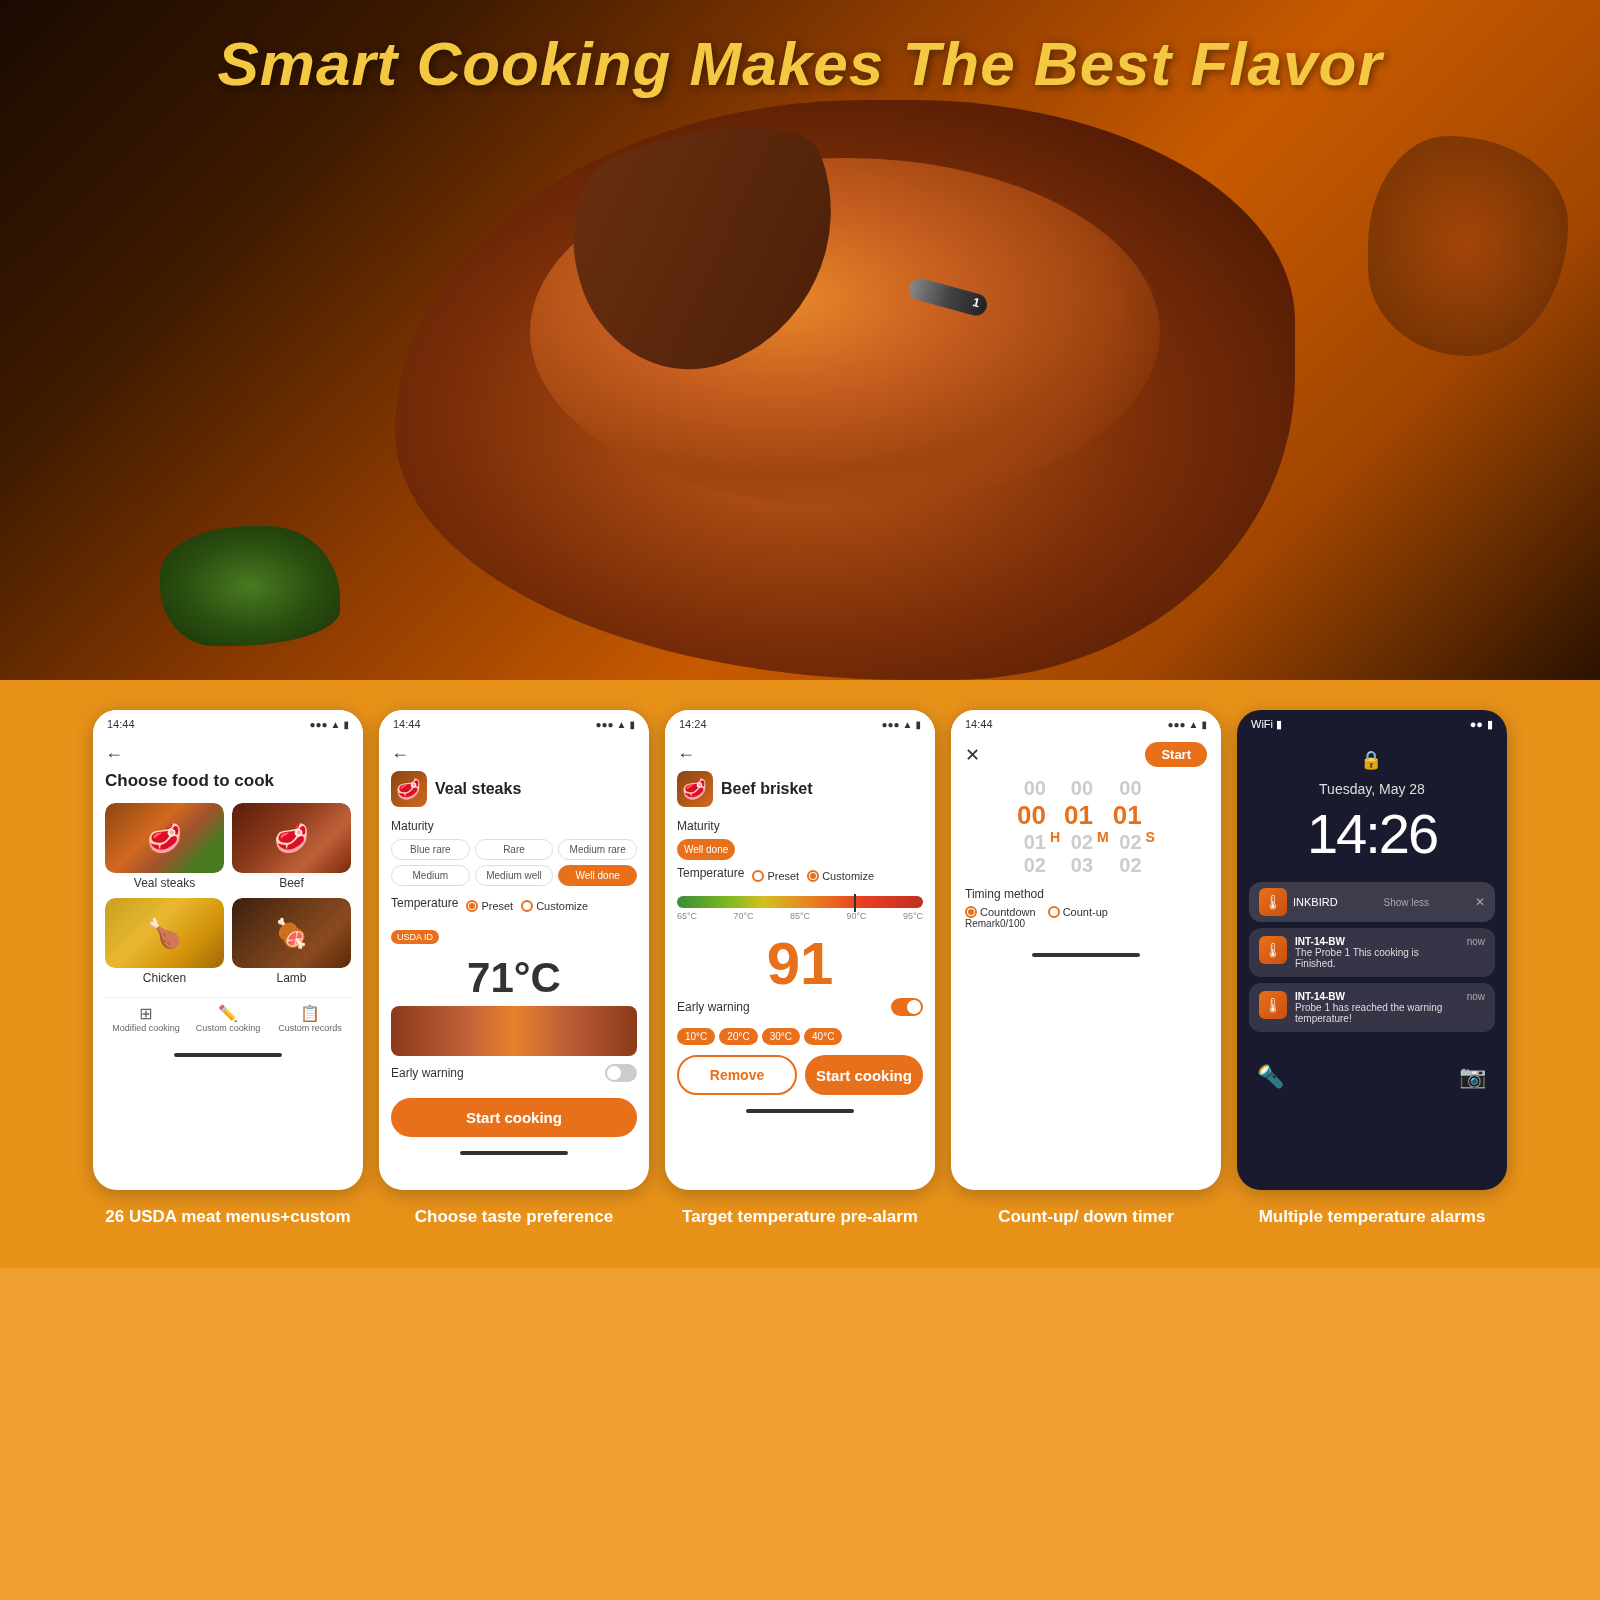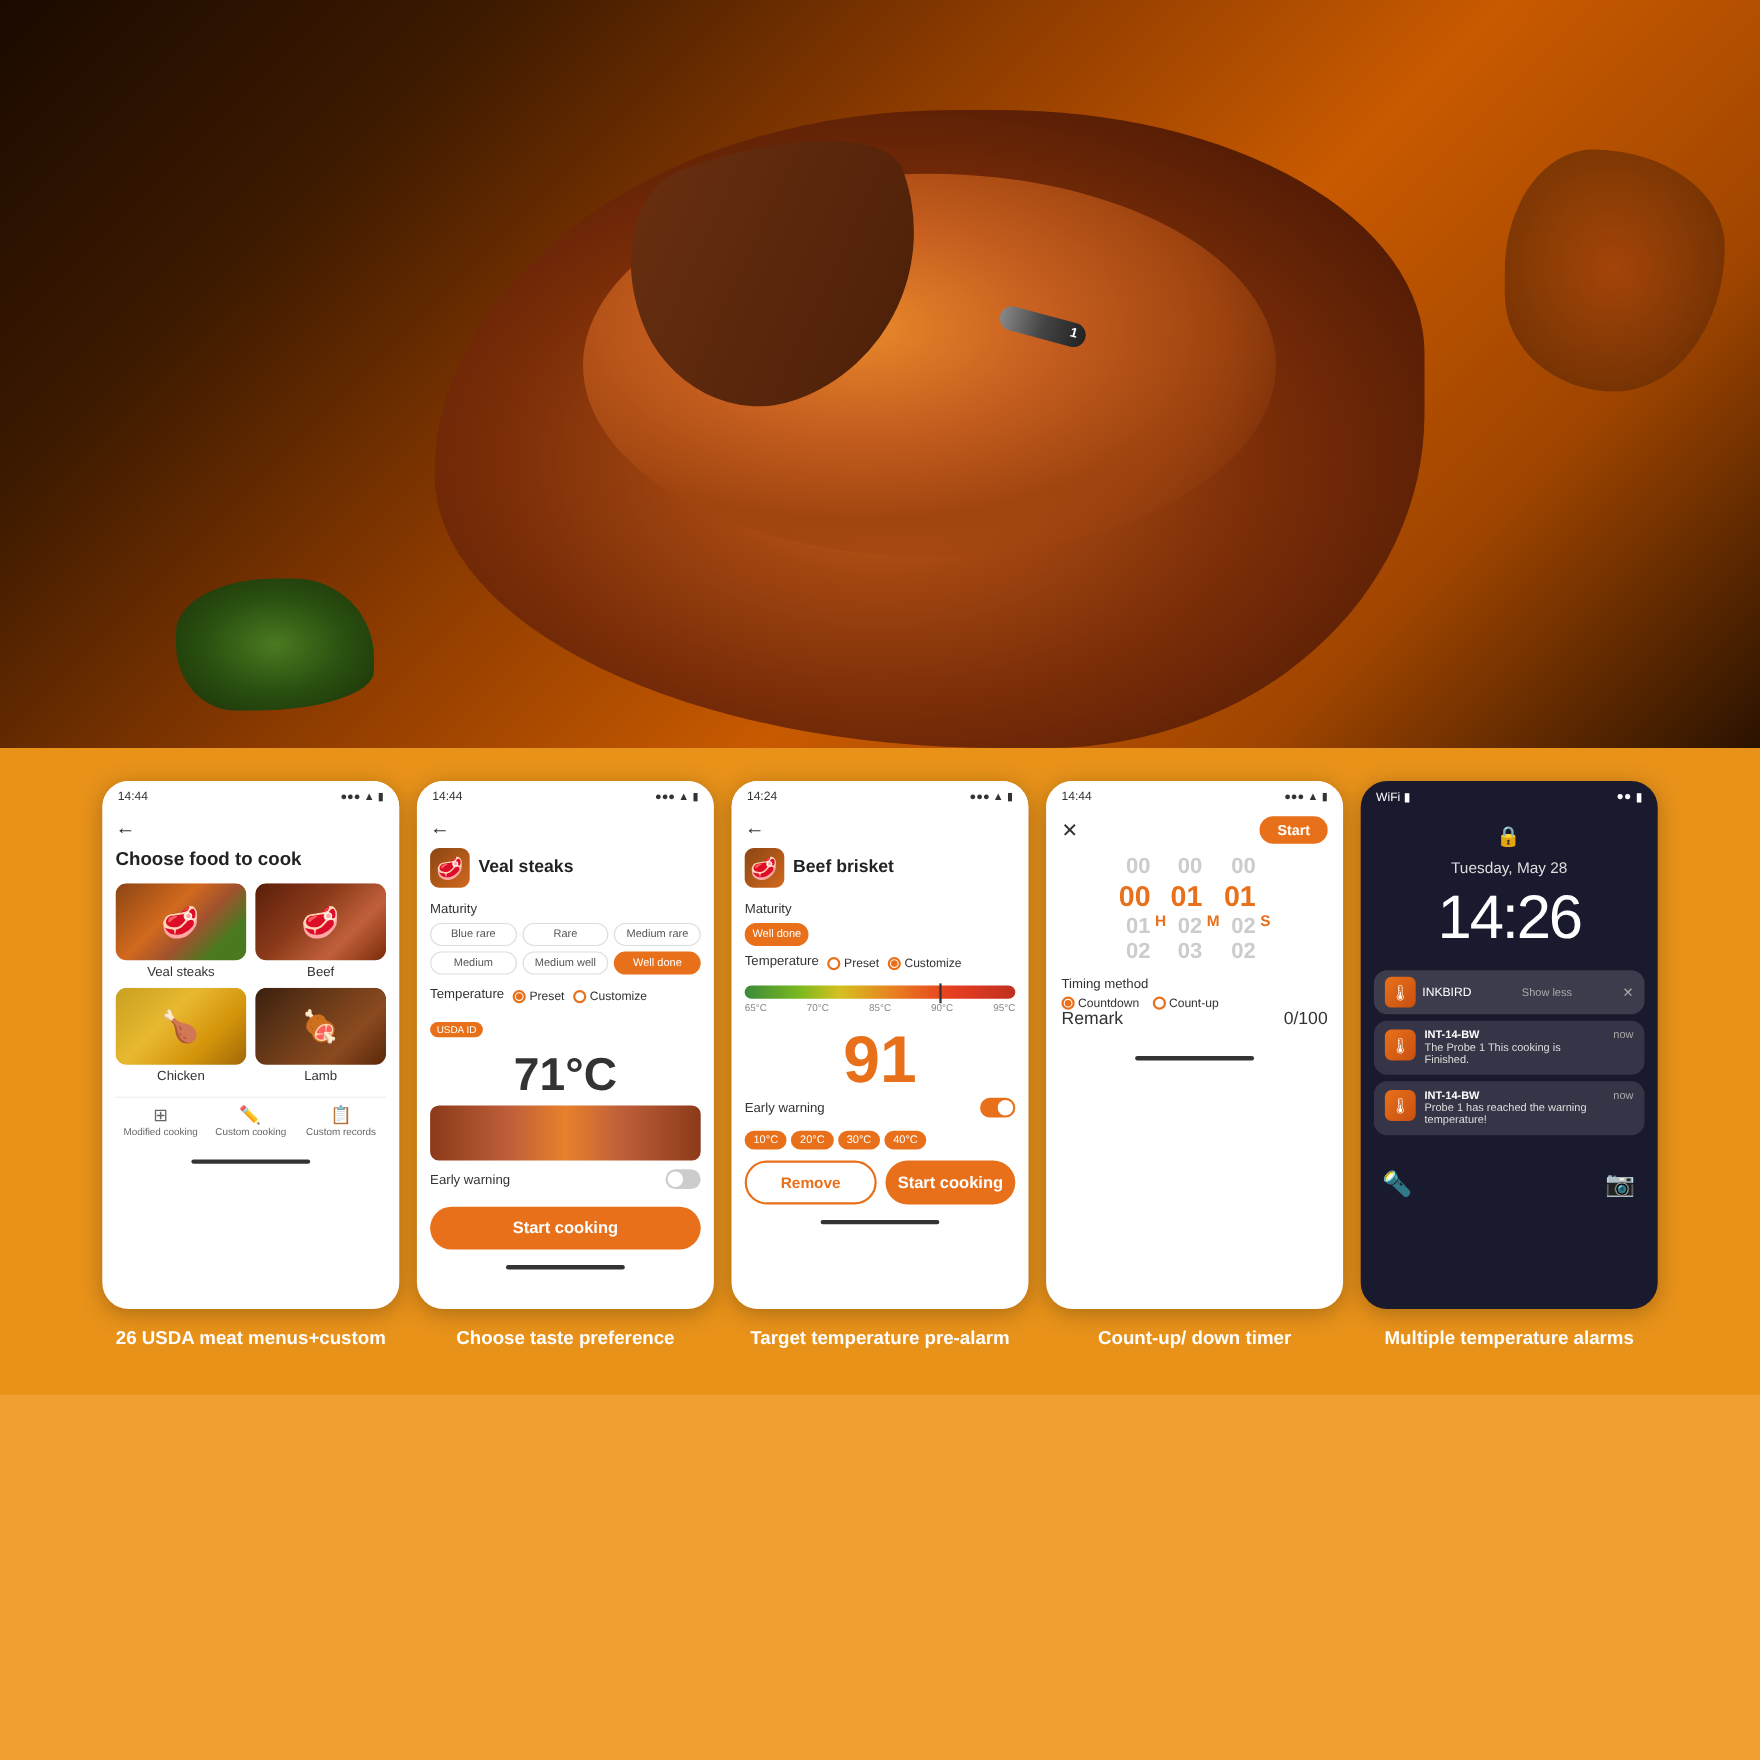--- a/index.html
+++ b/index.html
@@ -542,22 +542,21 @@
       display: flex;
       gap: 12px;
     }
 
     .remark-section {
       margin-bottom: 10px;
     }
 
     .remark-header {
       display: flex;
-      justify-content: space-between;
-      font-size: 16px;
+      font-size: 10px;
       color: #333;
       margin-bottom: 4px;
     }
 
     .remark-input {
       width: 100%;
       border: 1px solid #ddd;
       border-radius: 8px;
       padding: 8px;
       font-size: 11px;
@@ -706,20 +705,21 @@
       background: #333;
       border-radius: 2px;
       margin: 6px auto;
     }
   </style>
 </head>
 <body>
 
 <div class="hero">
   <div class="bg-chicken-right"></div>
+  <h1 class="hero-title">Smart Cooking Makes The Best Flavor</h1>
   <div class="hero-chicken">
     <div class="probe"></div>
   </div>
   <div class="herb-left"></div>
 </div>
 
 <div class="bottom-section">
   <div class="phones-row">
 
     <div class="phone-card">

